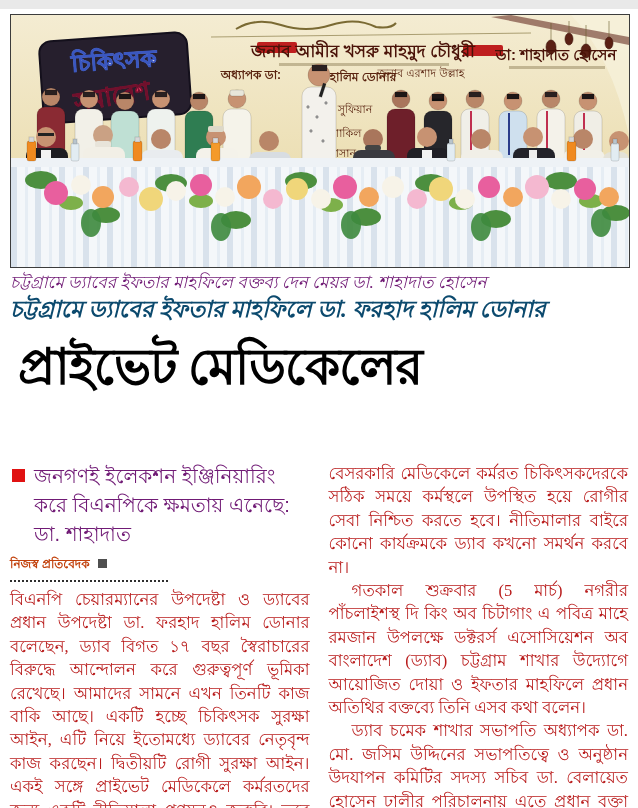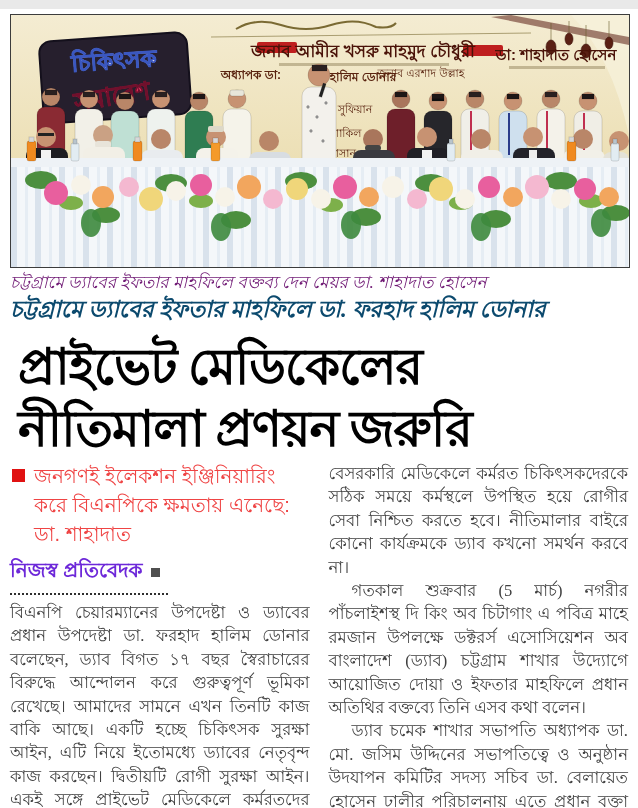--- a/index.html
+++ b/index.html
@@ -39,41 +39,41 @@
   }
   .columns{
     position:absolute;top:462px;left:10px;width:618px;height:340px;
     display:flex;gap:19px;
   }
   .col{width:300px;}
   .subhead{
     position:relative;
     padding-left:24px;
     font-family:"Liberation Sans", sans-serif;
-    font-size:20px;line-height:29px;font-weight:400;color:#ef4444;
+    font-size:20px;line-height:29px;font-weight:400;color:#701a75;
   }
   .red-sq{
     position:absolute;left:2px;top:7px;
     width:13px;height:13px;background:#e01212;display:inline-block;
   }
   .byline{
     margin-top:6px;
     font-family:"Liberation Sans", sans-serif;
-    font-size:20px;font-weight:700;color:#6d28d9;
+    font-size:12px;font-weight:700;color:#c2410c;
   }
   .byline-sq{
     display:inline-block;width:9px;height:9px;background:#4f4f4f;margin-left:8px;
   }
   .dotted-rule{
     width:158px;border-top:2px dotted #2e2e2e;margin:5px 0 6px 0;height:0;
   }
   .body-text{
     margin:0;
     font-size:16.5px;line-height:23.4px;
-    text-align:justify;color:#404040;
+    text-align:justify;color:#b91c1c;
   }
   .body-text.indent{text-indent:1.4em;}
   .col-right .body-text{margin-top:0;}
   svg text{font-family:"Liberation Sans", sans-serif;}
 </style>
 </head>
 <body>
 
 <div class="page">
 
@@ -343,21 +343,21 @@
             <ellipse cx="590" cy="208" rx="10" ry="14"></ellipse>
           </g>
       </g>
     </svg>
   </figure>
 
   <p class="caption">চট্টগ্রামে ড্যাবের ইফতার মাহফিলে বক্তব্য দেন মেয়র ডা. শাহাদাত হোসেন</p>
 
   <h2 class="kicker">চট্টগ্রামে ড্যাবের ইফতার মাহফিলে ডা. ফরহাদ হালিম ডোনার</h2>
 
-  <h1 class="headline"><span>প্রাইভেট মেডিকেলের</span><br><span>নীতিমালা প্রণয়ন জরুরি</span></h1>
+  <h1 class="headline"><span>প্রাইভেট মেডিকেলের</span><br></h1>
 
   <div class="columns">
     <div class="col col-left">
       <div class="subhead">
         <span class="red-sq"></span>
         <span>জনগণই ইলেকশন ইঞ্জিনিয়ারিং করে বিএনপিকে ক্ষমতায় এনেছে: ডা. শাহাদাত</span>
       </div>
       <div class="byline">
         <span>নিজস্ব প্রতিবেদক</span><span class="byline-sq"></span>
       </div>

